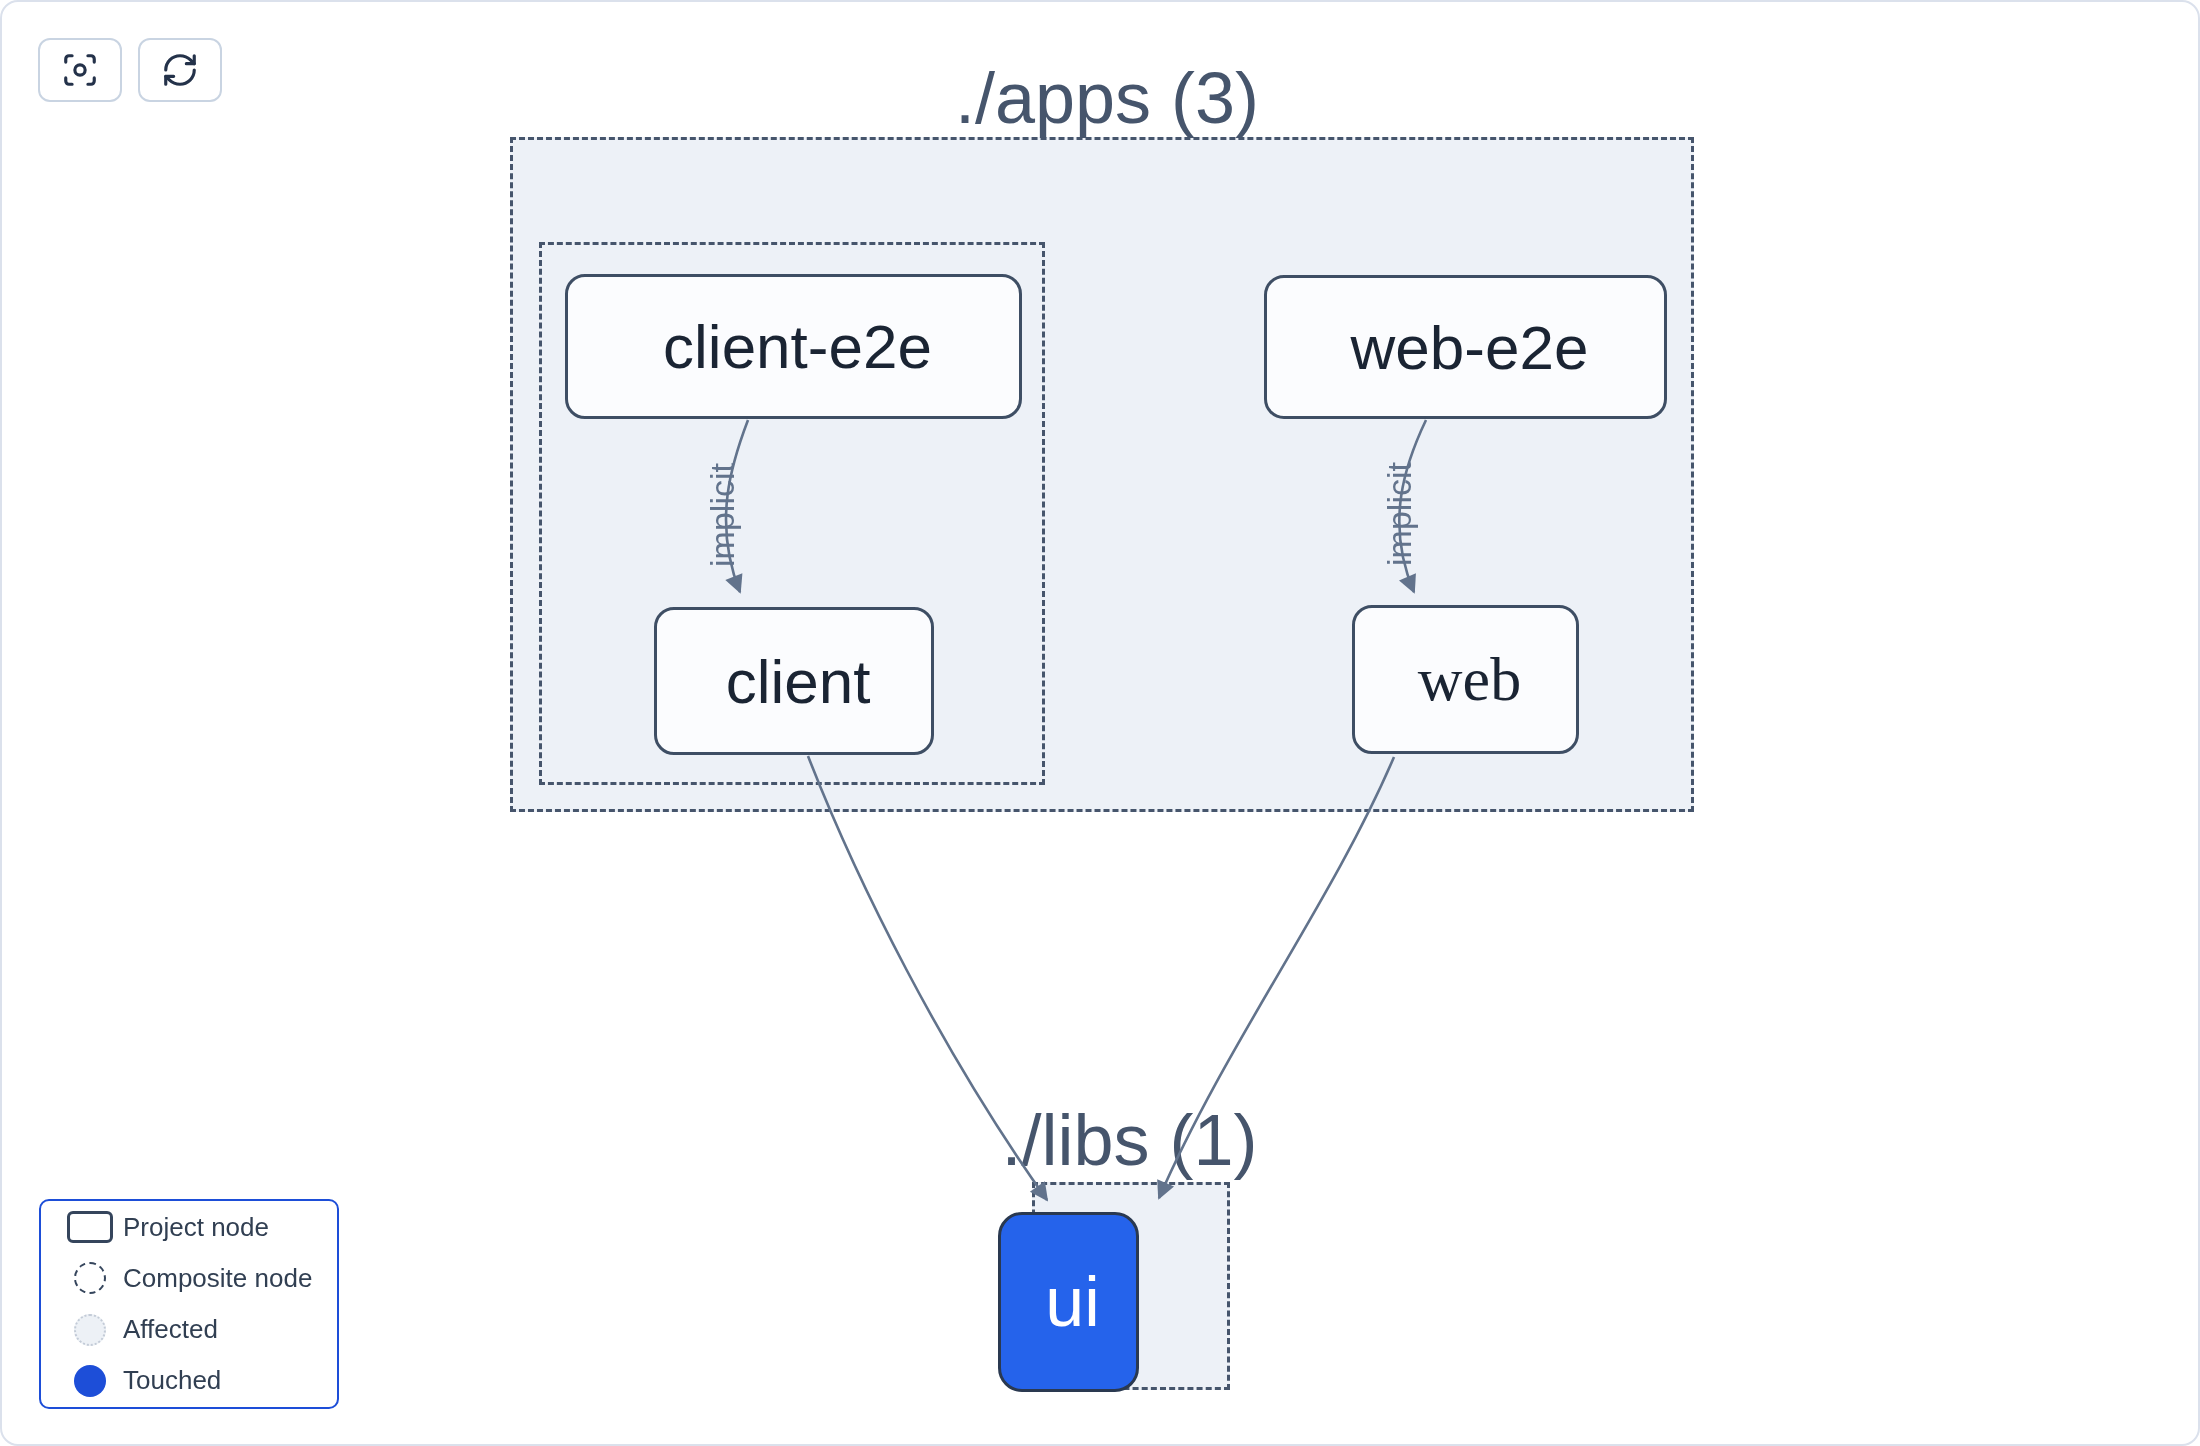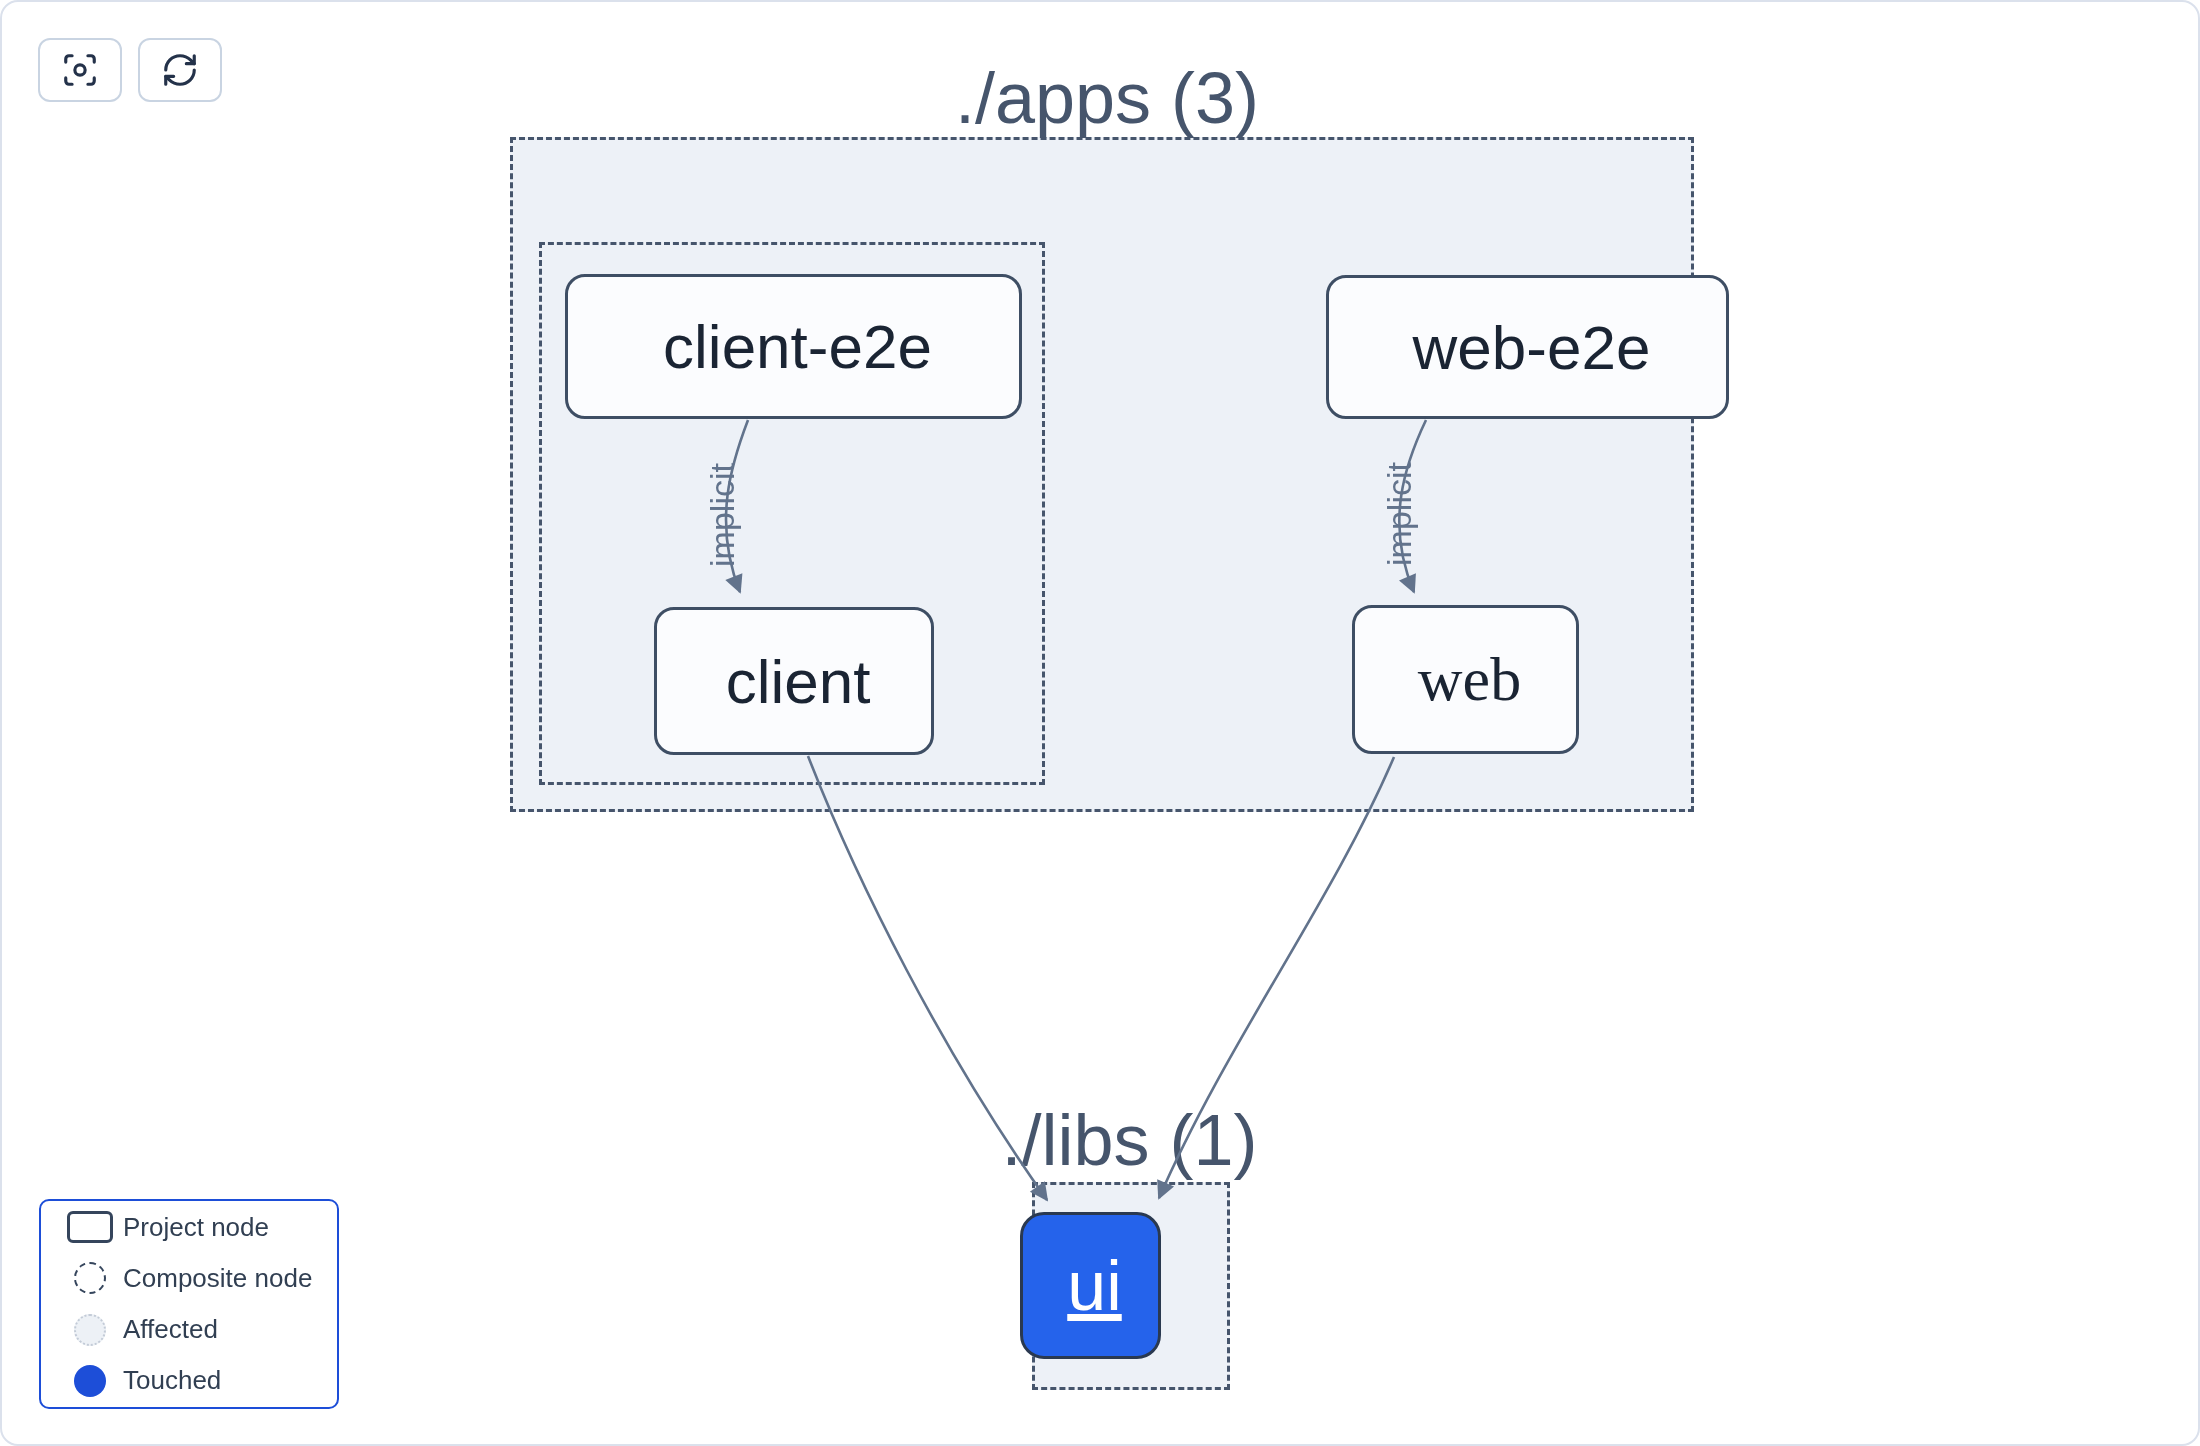--- a/index.html
+++ b/index.html
@@ -143,23 +143,23 @@
       </marker>
     </defs>
     <path class="edge" d="M746,418 C730,460 710,520 738,590" marker-end="url(#arrow)"></path>
     <path class="edge" d="M1424,418 C1404,460 1382,520 1412,590" marker-end="url(#arrow)"></path>
     <path class="edge" d="M806,754 C855,880 940,1050 1045,1198" marker-end="url(#arrow)"></path>
     <path class="edge" d="M1392,755 C1330,900 1225,1040 1157,1196" marker-end="url(#arrow)"></path>
   </svg>
 
   <div class="node" style="left:563px; top:272px; width:457px; height:145px;">client-e2e</div>
   <div class="node" style="left:652px; top:605px; width:280px; height:148px;">client</div>
-  <div class="node" style="left:1324px; top:273px; width:403px; height:144px;">web-e2e</div>
+  <div class="node" style="left:1262px; top:273px; width:403px; height:144px;">web-e2e</div>
   <div class="node" style="left:1350px; top:603px; width:227px; height:149px;font-family:Liberation Serif, serif;">web</div>
-  <div class="node touched" style="left:1018px; top:1210px; width:141px; height:147px;text-decoration:underline;">ui</div>
+  <div class="node touched" style="left:996px; top:1210px; width:141px; height:180px;">ui</div>
 
   <div class="legend">
     <div class="legend-row">
       <span class="legend-swatch">
           <span class="sw-project"></span>
         </span>
       <span class="legend-label">Project node</span>
     </div>
     <div class="legend-row">
       <span class="legend-swatch">

